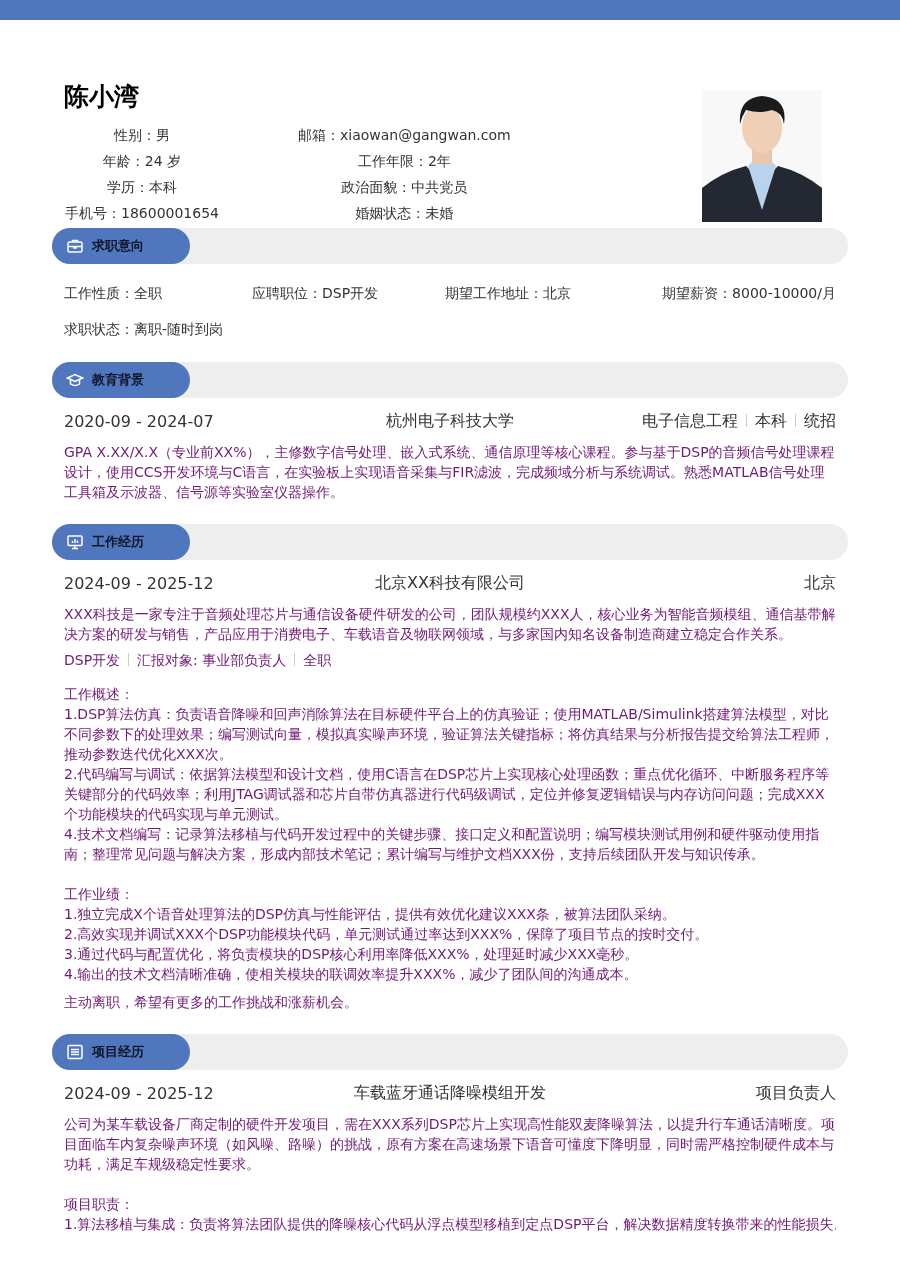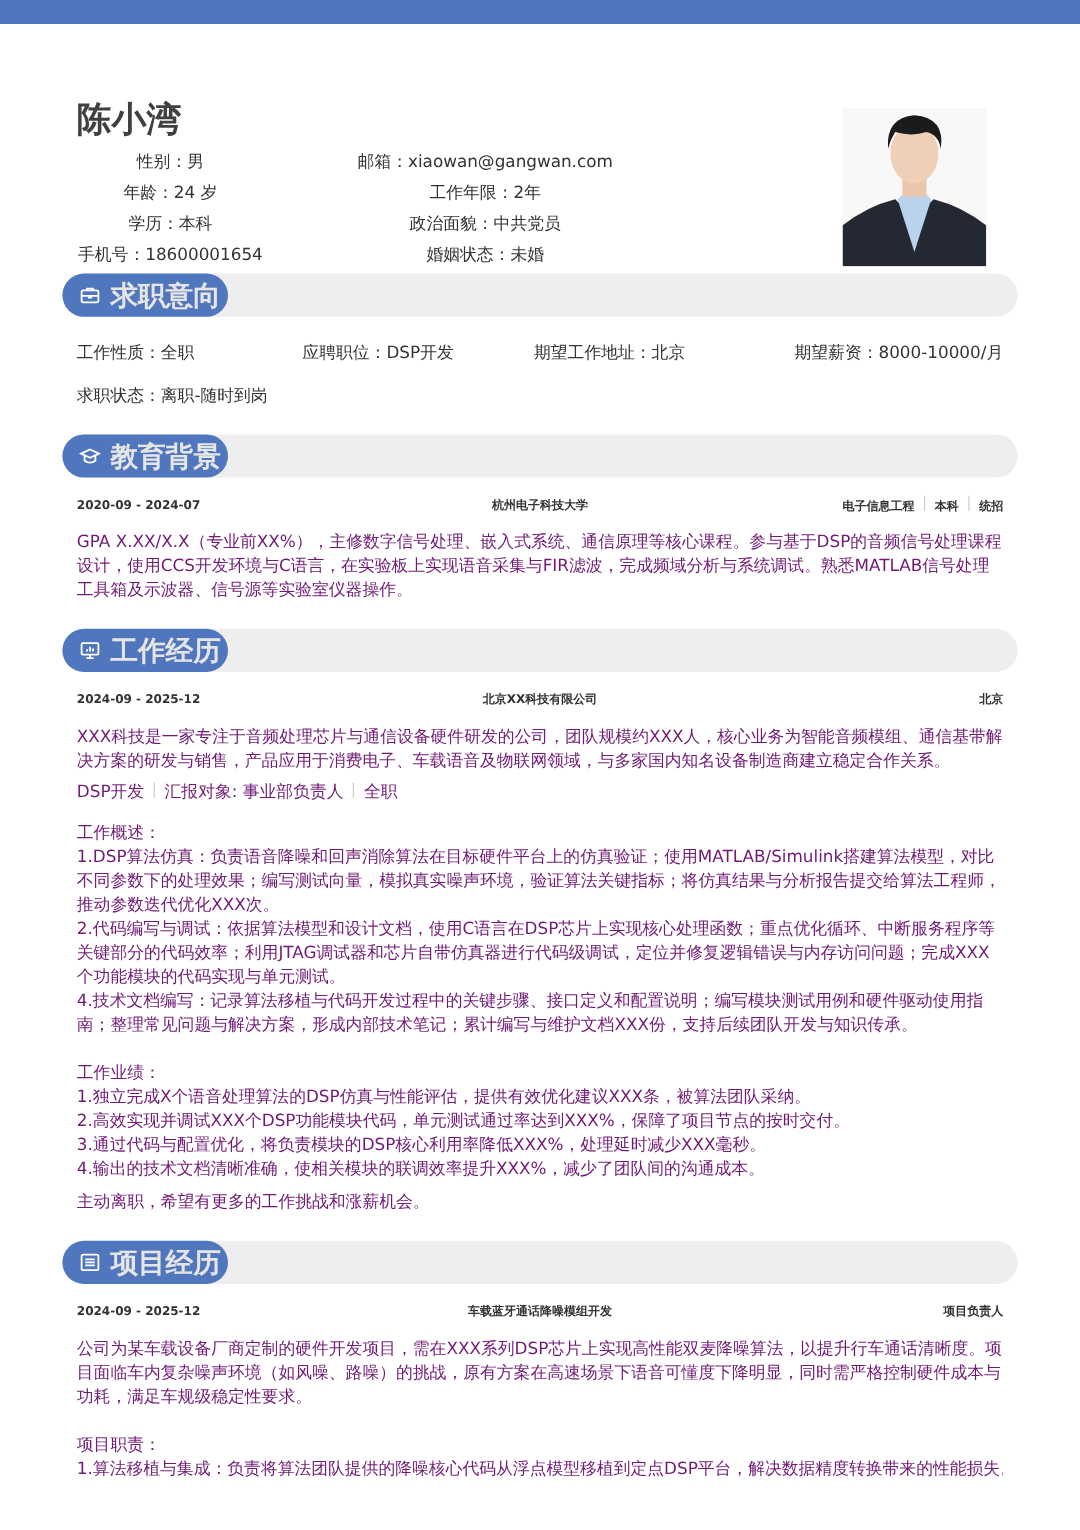--- a/index.html
+++ b/index.html
@@ -1,30 +1,30 @@
 <!DOCTYPE html>
 <html><head>
 <meta charset="utf-8">
 <style>
   * { box-sizing: border-box; margin: 0; padding: 0; }
   body { width: 900px; height: 1275px; overflow: hidden; background: #fff;
          font-family: "DejaVu Sans", "Liberation Sans", sans-serif; color: #333; font-size: 14px; }
   .topbar { height: 20px; background: #5077bd; }
   .header { position: relative; height: 208px; }
-  .name { position: absolute; left: 64px; top: 60px; font-size: 29px; font-weight: bold; color: #404040; }
+  .name { position: absolute; left: 64px; top: 60px; font-size: 25px; font-weight: bold; color: #000000; }
   .info { position: absolute; font-size: 14px; color: #333; line-height: 26px; text-align: center; }
   .info.col1 { left: 65px; top: 102px; }
   .info.col2 { left: 298px; top: 102px; }
   .photo { position: absolute; left: 702px; top: 70px; width: 120px; height: 132px; background: #f7f7f7; overflow: hidden; }
   .section-head { position: relative; margin: 0 52px; height: 36px; border-radius: 18px; background: #eeeeee; }
   .section-pill { position: absolute; left: 0; top: 0; height: 36px; width: 138px; border-radius: 18px; background: #5077bd;
-                  color: #e5e5e5; display: flex; align-items: center; padding-left: 14px; font-size: 23px; font-weight: bold; }
+                  color: #0f172a; display: flex; align-items: center; padding-left: 14px; font-size: 13px; font-weight: bold; }
   .section-pill svg { margin-right: 8px; }
   .content { margin: 0 64px; }
-  .row3 { display: flex; justify-content: space-between; align-items: center; height: 20px; font-size: 10px; font-weight: bold; }
+  .row3 { display: flex; justify-content: space-between; align-items: center; height: 20px; font-size: 16px; }
   .row3 .mid { position: absolute; left: 50%; transform: translateX(-50%); text-align: right; }
   .rel { position: relative; }
   .para { font-size: 14px; line-height: 20px; color: #701a75; }
   .sep { display: inline-block; width: 1px; height: 13px; background: #ccc; margin: 0 8px; vertical-align: -1px; }
   .intent { display: flex; font-size: 14px; height: 20px; align-items: center; }
 </style>
 </head>
 <body>
 
 <div class="topbar"></div>

